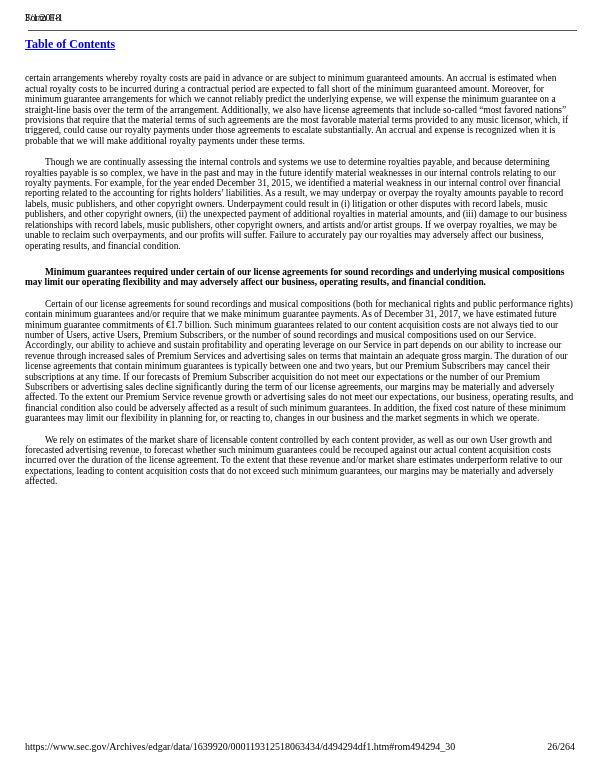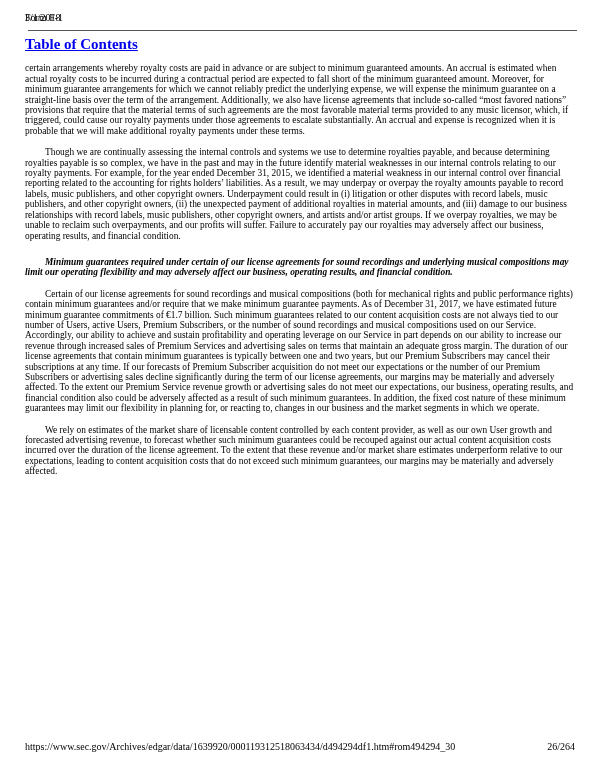--- a/index.html
+++ b/index.html
@@ -54,35 +54,34 @@
     right: 25px;
     font-size: 9.4px;
     line-height: 10.4px;
     text-align: left;
   }
   .toc-link {
     display: inline-block;
     color: #0000EE;
     font-weight: bold;
     text-decoration: underline;
-    font-size: 15px;
+    font-size: 12px;
     cursor: pointer;
     text-align: center;
   }
   .para {
     margin: 11px 0 0 0;
     text-indent: 20px;
   }
   .para.no-indent {
     text-indent: 0;
-    margin-top: 12px;
+    margin-top: 23px;
   }
   .para.risk-heading {
     font-weight: bold;
-    font-style: italic;
     margin-top: 16px;
   }
   .page-num {
     margin-top: 14px;
     text-align: center;
   }
   
   .print-footer {
     position: absolute;
     left: 25px;

